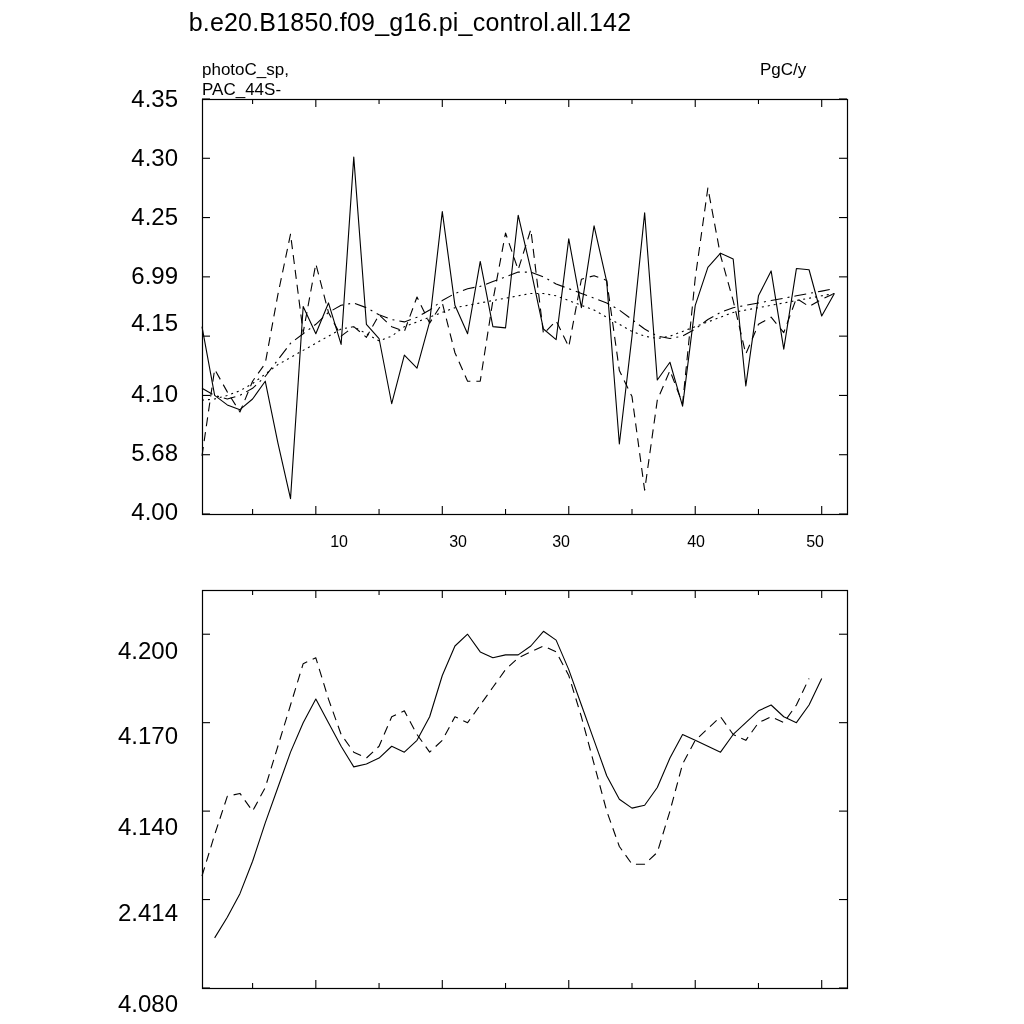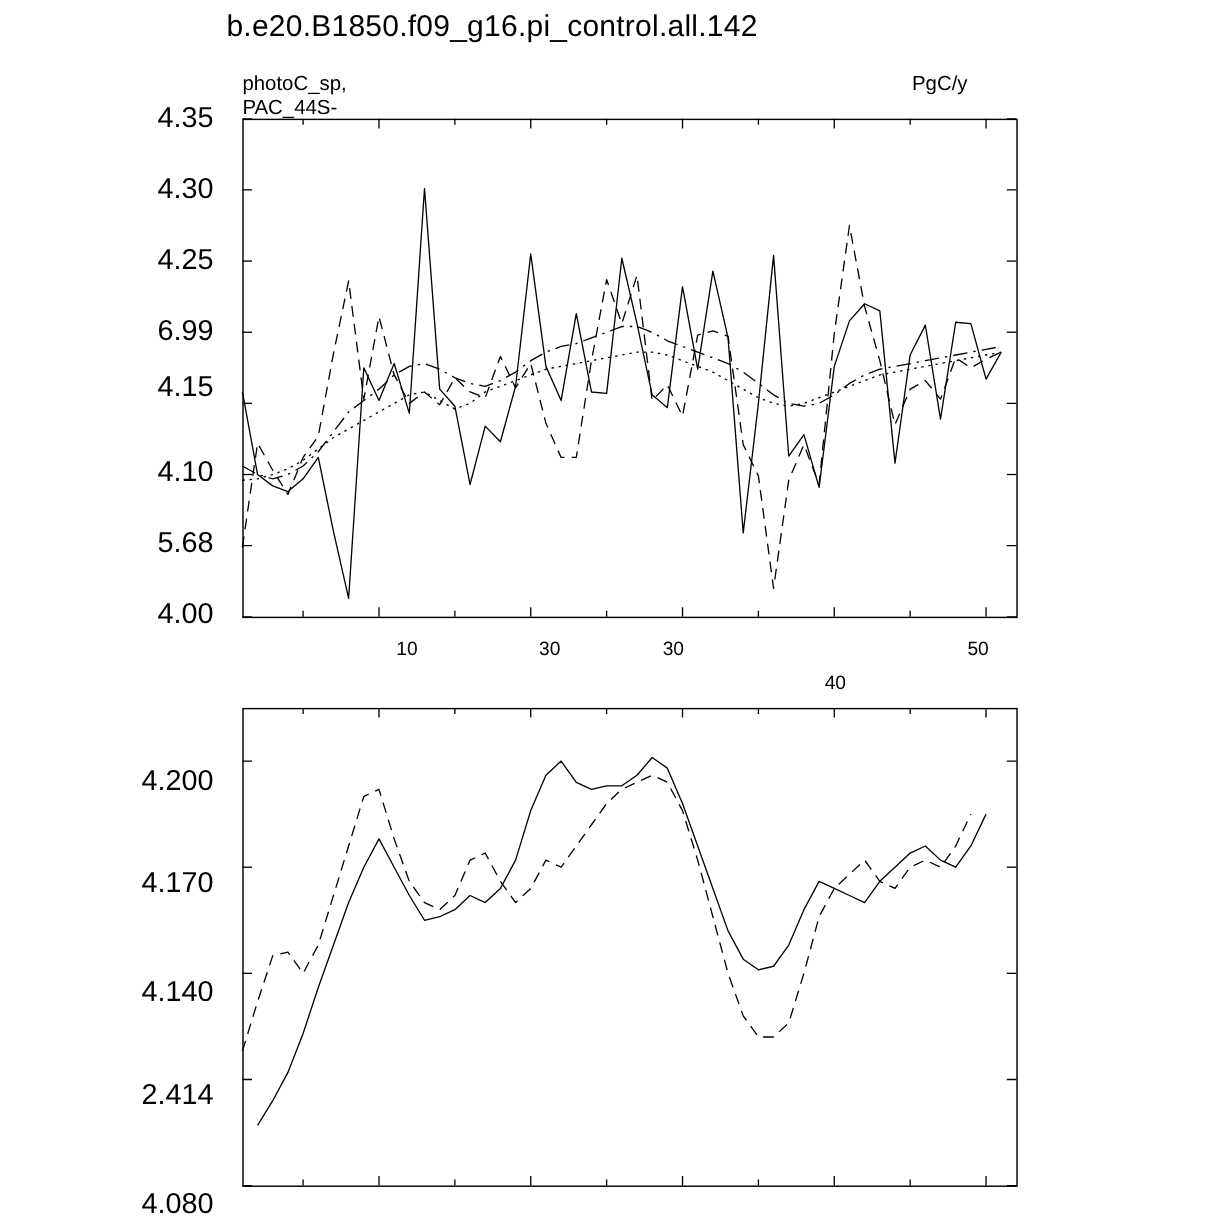--- a/index.html
+++ b/index.html
@@ -40,21 +40,21 @@
   <div class="ylabel" style="left:58px; top:217px;">4.25</div>
   <div class="ylabel" style="left:58px; top:276px;">6.99</div>
   <div class="ylabel" style="left:58px; top:323px;">4.15</div>
   <div class="ylabel" style="left:58px; top:394px;">4.10</div>
   <div class="ylabel" style="left:58px; top:453px;">5.68</div>
   <div class="ylabel" style="left:58px; top:512px;">4.00</div>
 
   <div class="xlabel" style="left:318px; top:533px;">10</div>
   <div class="xlabel" style="left:437px; top:533px;">30</div>
   <div class="xlabel" style="left:540px; top:533px;">30</div>
-  <div class="xlabel" style="left:675px; top:561px;">40</div>
+  <div class="xlabel" style="left:675px; top:533px;">40</div>
   <div class="xlabel" style="left:794px; top:533px;">50</div>
 
   <svg id="svg1" width="660" height="450" style="position:absolute; left:195px; top:92px;">
       <rect x="7.5" y="7.5" width="645" height="415" fill="#ffffff" stroke="#000000" stroke-width="1.2"></rect>
       <line x1="7" y1="422" x2="15" y2="422" class="tick"></line>
       <line x1="652" y1="422" x2="644" y2="422" class="tick"></line>
       <line x1="7" y1="362.7142857142859" x2="15" y2="362.7142857142859" class="tick"></line>
       <line x1="652" y1="362.7142857142859" x2="644" y2="362.7142857142859" class="tick"></line>
       <line x1="7" y1="303.42857142857173" x2="15" y2="303.42857142857173" class="tick"></line>
       <line x1="652" y1="303.42857142857173" x2="644" y2="303.42857142857173" class="tick"></line>

